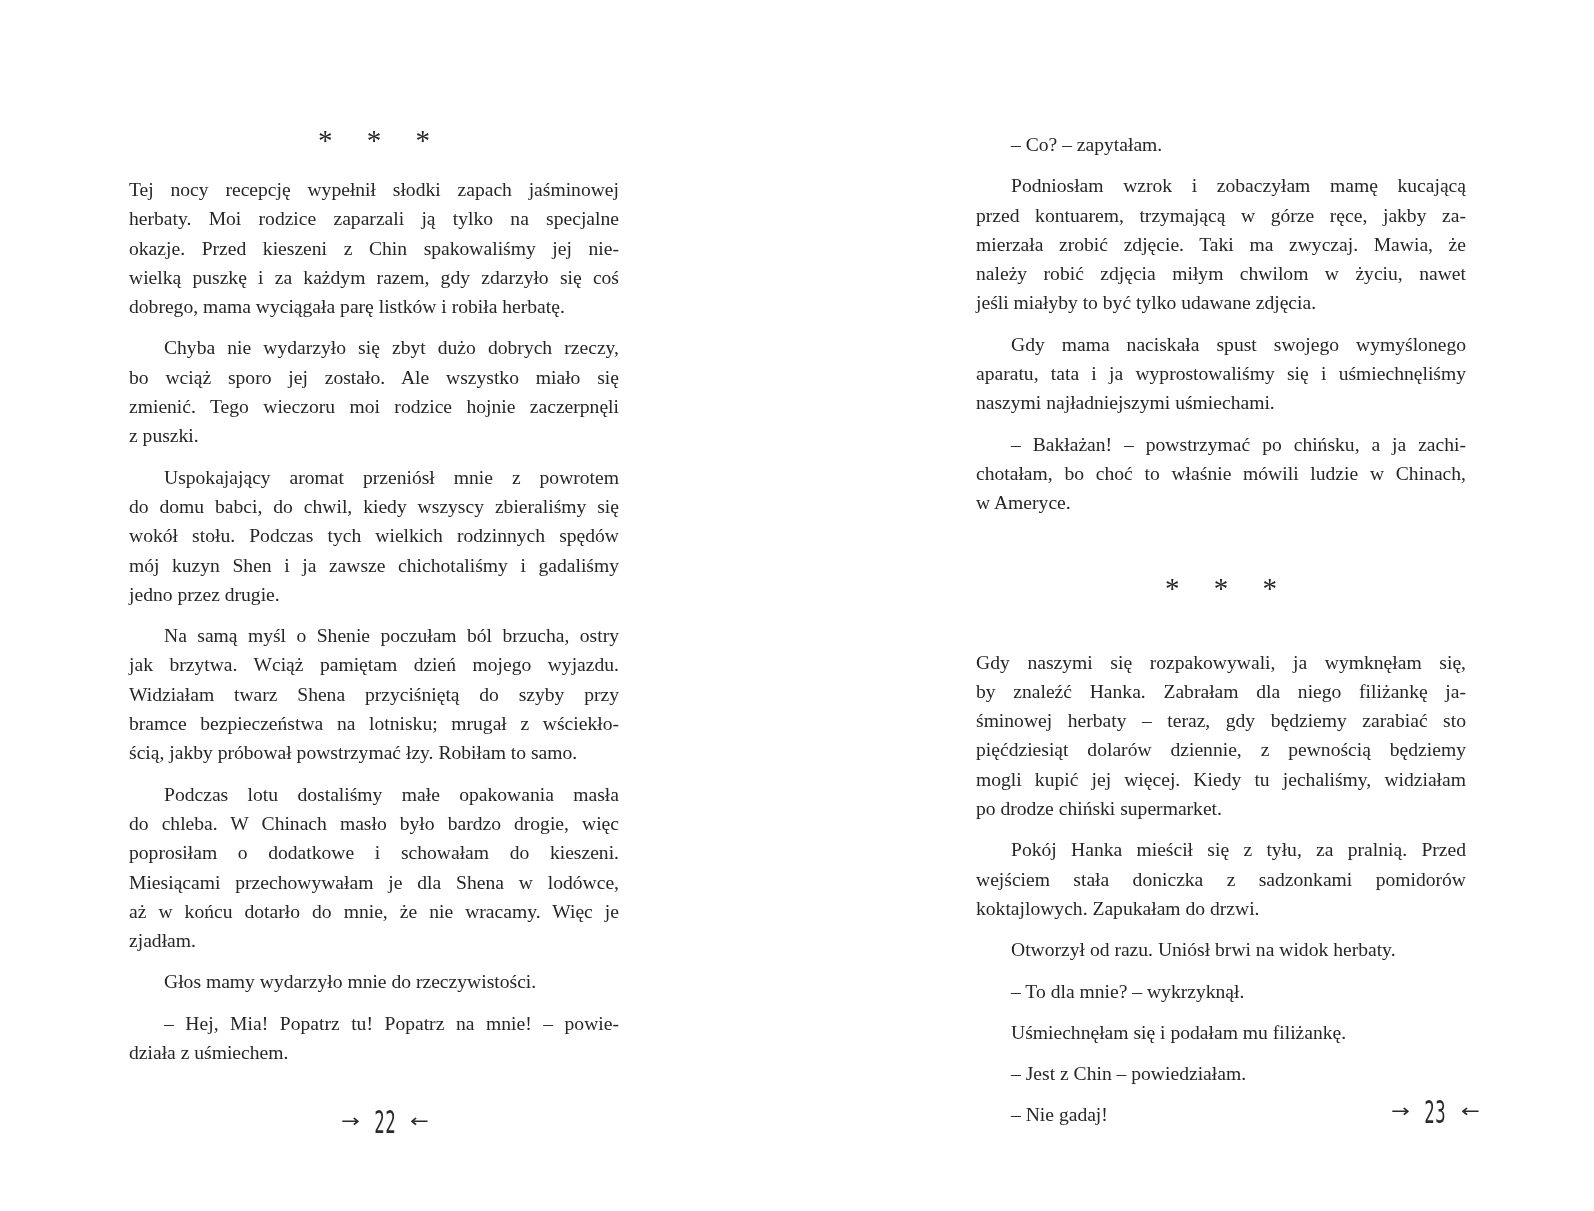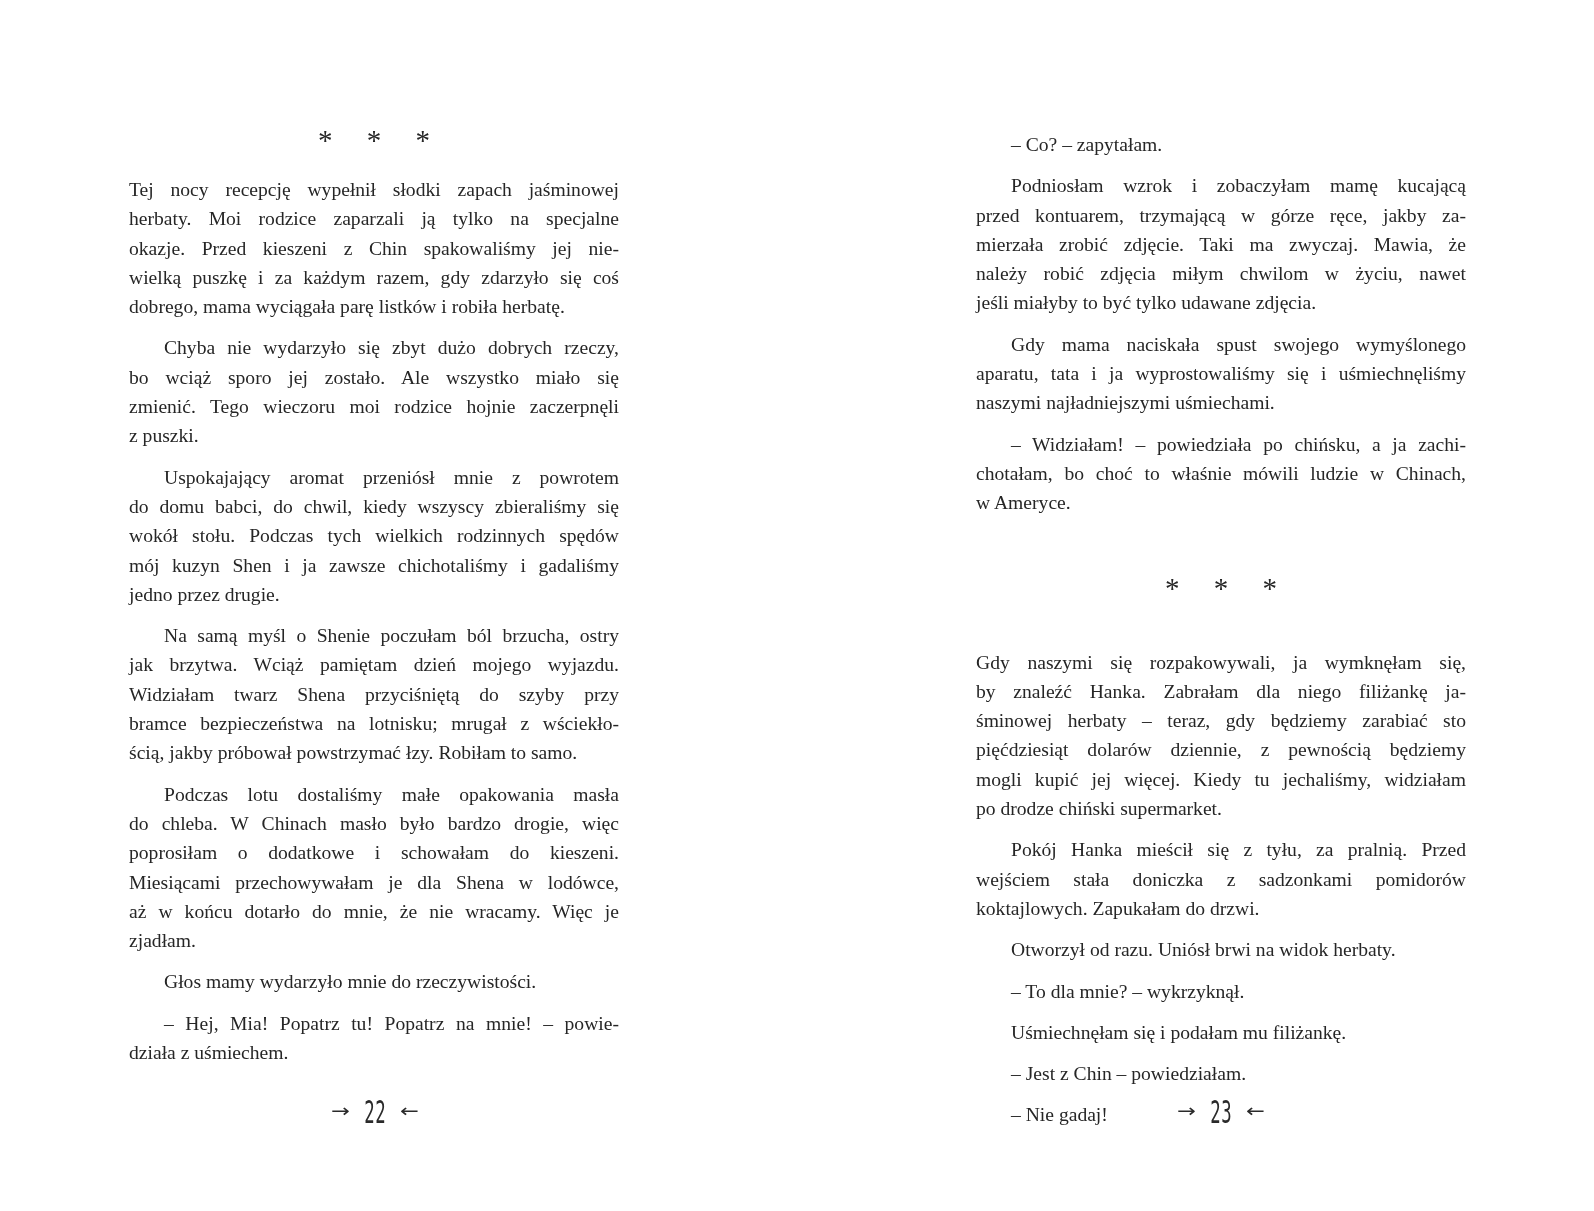--- a/index.html
+++ b/index.html
@@ -45,22 +45,22 @@
   .stars.top{ margin-bottom:15px; }
   .stars.mid{ margin-top:50px; margin-bottom:40px; }
 
   .footer{
     position:absolute;
     top:1096px;
     width:514px;
     text-align:center;
     color:#2a2a2a;
   }
-  .footer-left{ left:118px; }
-  .footer-right{ left:964px; }
+  .footer-left{ left:128px;margin-top:10px; }
+  .footer-right{ left:964px;text-align:right; }
   .footer .arrow{
     font-family:"DejaVu Sans", sans-serif;
     font-size:18px;
     display:inline-block;
     vertical-align:4px;
     transform:scaleX(1.25);
   }
   .footer .pagenum{
     font-family:"DejaVu Sans Mono", monospace;
     font-size:27px;
@@ -129,21 +129,21 @@
       <div class="line">mierzała zrobić zdjęcie. Taki ma zwyczaj. Mawia, że</div>
       <div class="line">należy robić zdjęcia miłym chwilom w życiu, nawet</div>
       <div class="line last">jeśli miałyby to być tylko udawane zdjęcia.</div>
     </div>
     <div class="para">
       <div class="line indent">Gdy mama naciskała spust swojego wymyślonego</div>
       <div class="line">aparatu, tata i ja wyprostowaliśmy się i uśmiechnęliśmy</div>
       <div class="line last">naszymi najładniejszymi uśmiechami.</div>
     </div>
     <div class="para">
-      <div class="line indent">– Widziałam! – powiedziała po chińsku, a ja zachi-</div>
+      <div class="line indent">– Bakłażan! – powstrzymać po chińsku, a ja zachi-</div>
       <div class="line">chotałam, bo choć to właśnie mówili ludzie w Chinach,</div>
       <div class="line last">w Ameryce.</div>
     </div>
     <div class="stars mid">* * *</div>
     <div class="para">
       <div class="line">Gdy naszymi się rozpakowywali, ja wymknęłam się,</div>
       <div class="line">by znaleźć Hanka. Zabrałam dla niego filiżankę ja-</div>
       <div class="line">śminowej herbaty – teraz, gdy będziemy zarabiać sto</div>
       <div class="line">pięćdziesiąt dolarów dziennie, z pewnością będziemy</div>
       <div class="line">mogli kupić jej więcej. Kiedy tu jechaliśmy, widziałam</div>

